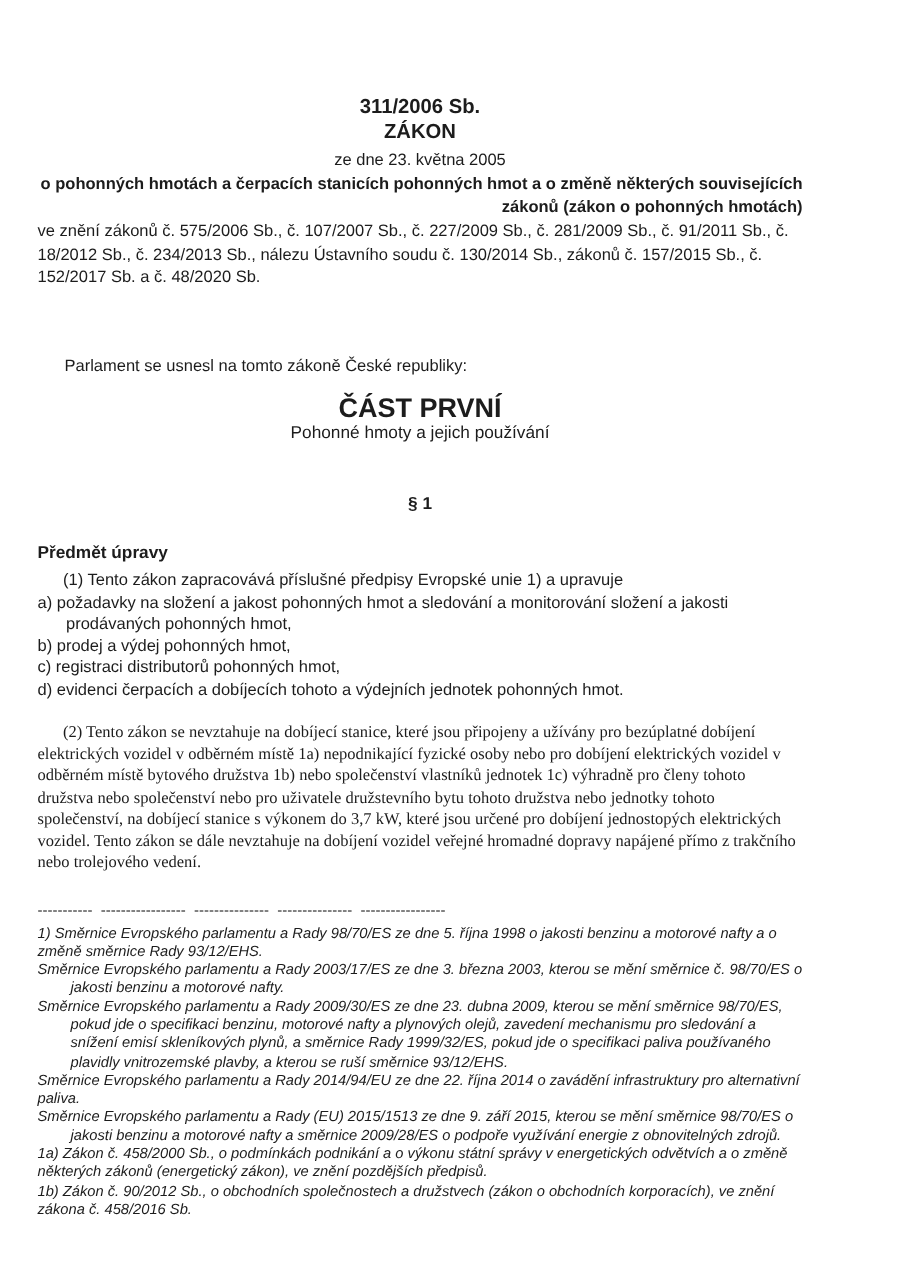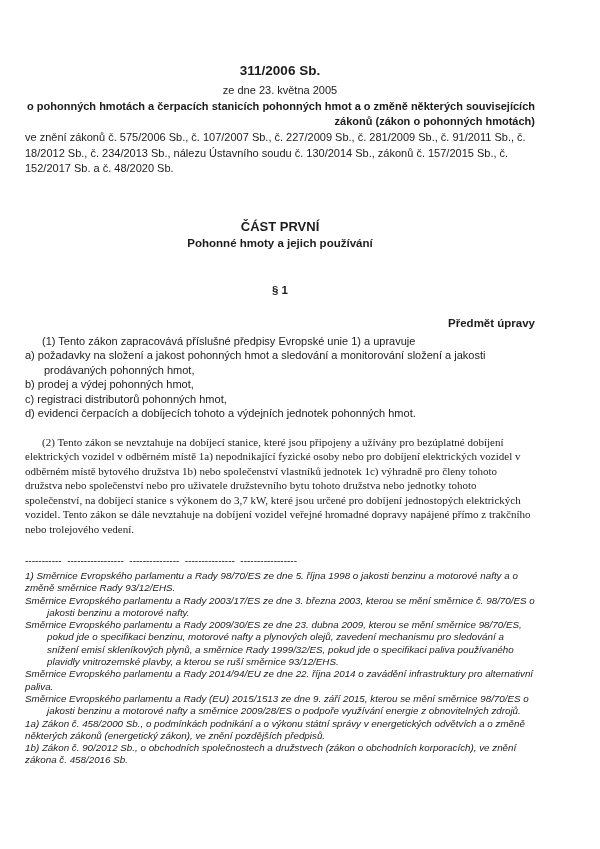--- a/index.html
+++ b/index.html
@@ -53,45 +53,45 @@
     text-align: left;
     margin-top: 1px;
   }
   .enactment-line {
     margin-top: 43px;
     font-size: 11px;
     line-height: 15px;
     text-indent: 18px;
   }
   .part-heading {
-    margin-top: 41px;
-    font-size: 13px;
+    margin-top: 13px;
+    font-size: 18px;
     font-weight: bold;
     line-height: 17px;
     text-align: center;
   }
   .part-subheading {
     font-size: 11.5px;
-    font-weight: bold;
+    font-weight: normal;
     line-height: 16px;
     text-align: center;
   }
   .section-number {
     margin-top: 31px;
     font-size: 11.5px;
     font-weight: bold;
     line-height: 16px;
     text-align: center;
   }
   .section-title {
     margin-top: 17px;
     font-size: 11.5px;
     font-weight: bold;
     line-height: 16px;
-    text-align: right;
+    text-align: left;
   }
   .body-text {
     font-size: 11px;
     line-height: 14.5px;
   }
   .para-intro {
     margin-top: 3px;
     text-indent: 17px;
   }
   .list-item {
@@ -121,24 +121,26 @@
     padding-left: 22px;
     text-indent: -22px;
   }
 </style>
 </head>
 <body>
 
 <div class="doc">
 
   <div class="law-number">311/2006 Sb.</div>
+  <div class="law-type">ZÁKON</div>
   <div class="date-line">ze dne 23. května 2005</div>
   <div class="subject-line">o pohonných hmotách a čerpacích stanicích pohonných hmot a o změně některých souvisejících zákonů (zákon o pohonných hmotách)</div>
   <div class="amendments-line">ve znění zákonů č. 575/2006 Sb., č. 107/2007 Sb., č. 227/2009 Sb., č. 281/2009 Sb., č. 91/2011 Sb., č. 18/2012 Sb., č. 234/2013 Sb., nálezu Ústavního soudu č. 130/2014 Sb., zákonů č. 157/2015 Sb., č. 152/2017 Sb. a č. 48/2020 Sb.</div>
 
+  <div class="body-text enactment-line">Parlament se usnesl na tomto zákoně České republiky:</div>
 
   <div class="part-heading">ČÁST PRVNÍ</div>
   <div class="part-subheading">Pohonné hmoty a jejich používání</div>
 
   <div class="section-number">§ 1</div>
   <div class="section-title">Předmět úpravy</div>
 
   <div class="body-text para-intro">(1) Tento zákon zapracovává příslušné předpisy Evropské unie 1) a upravuje</div>
 
   <div class="body-text">

